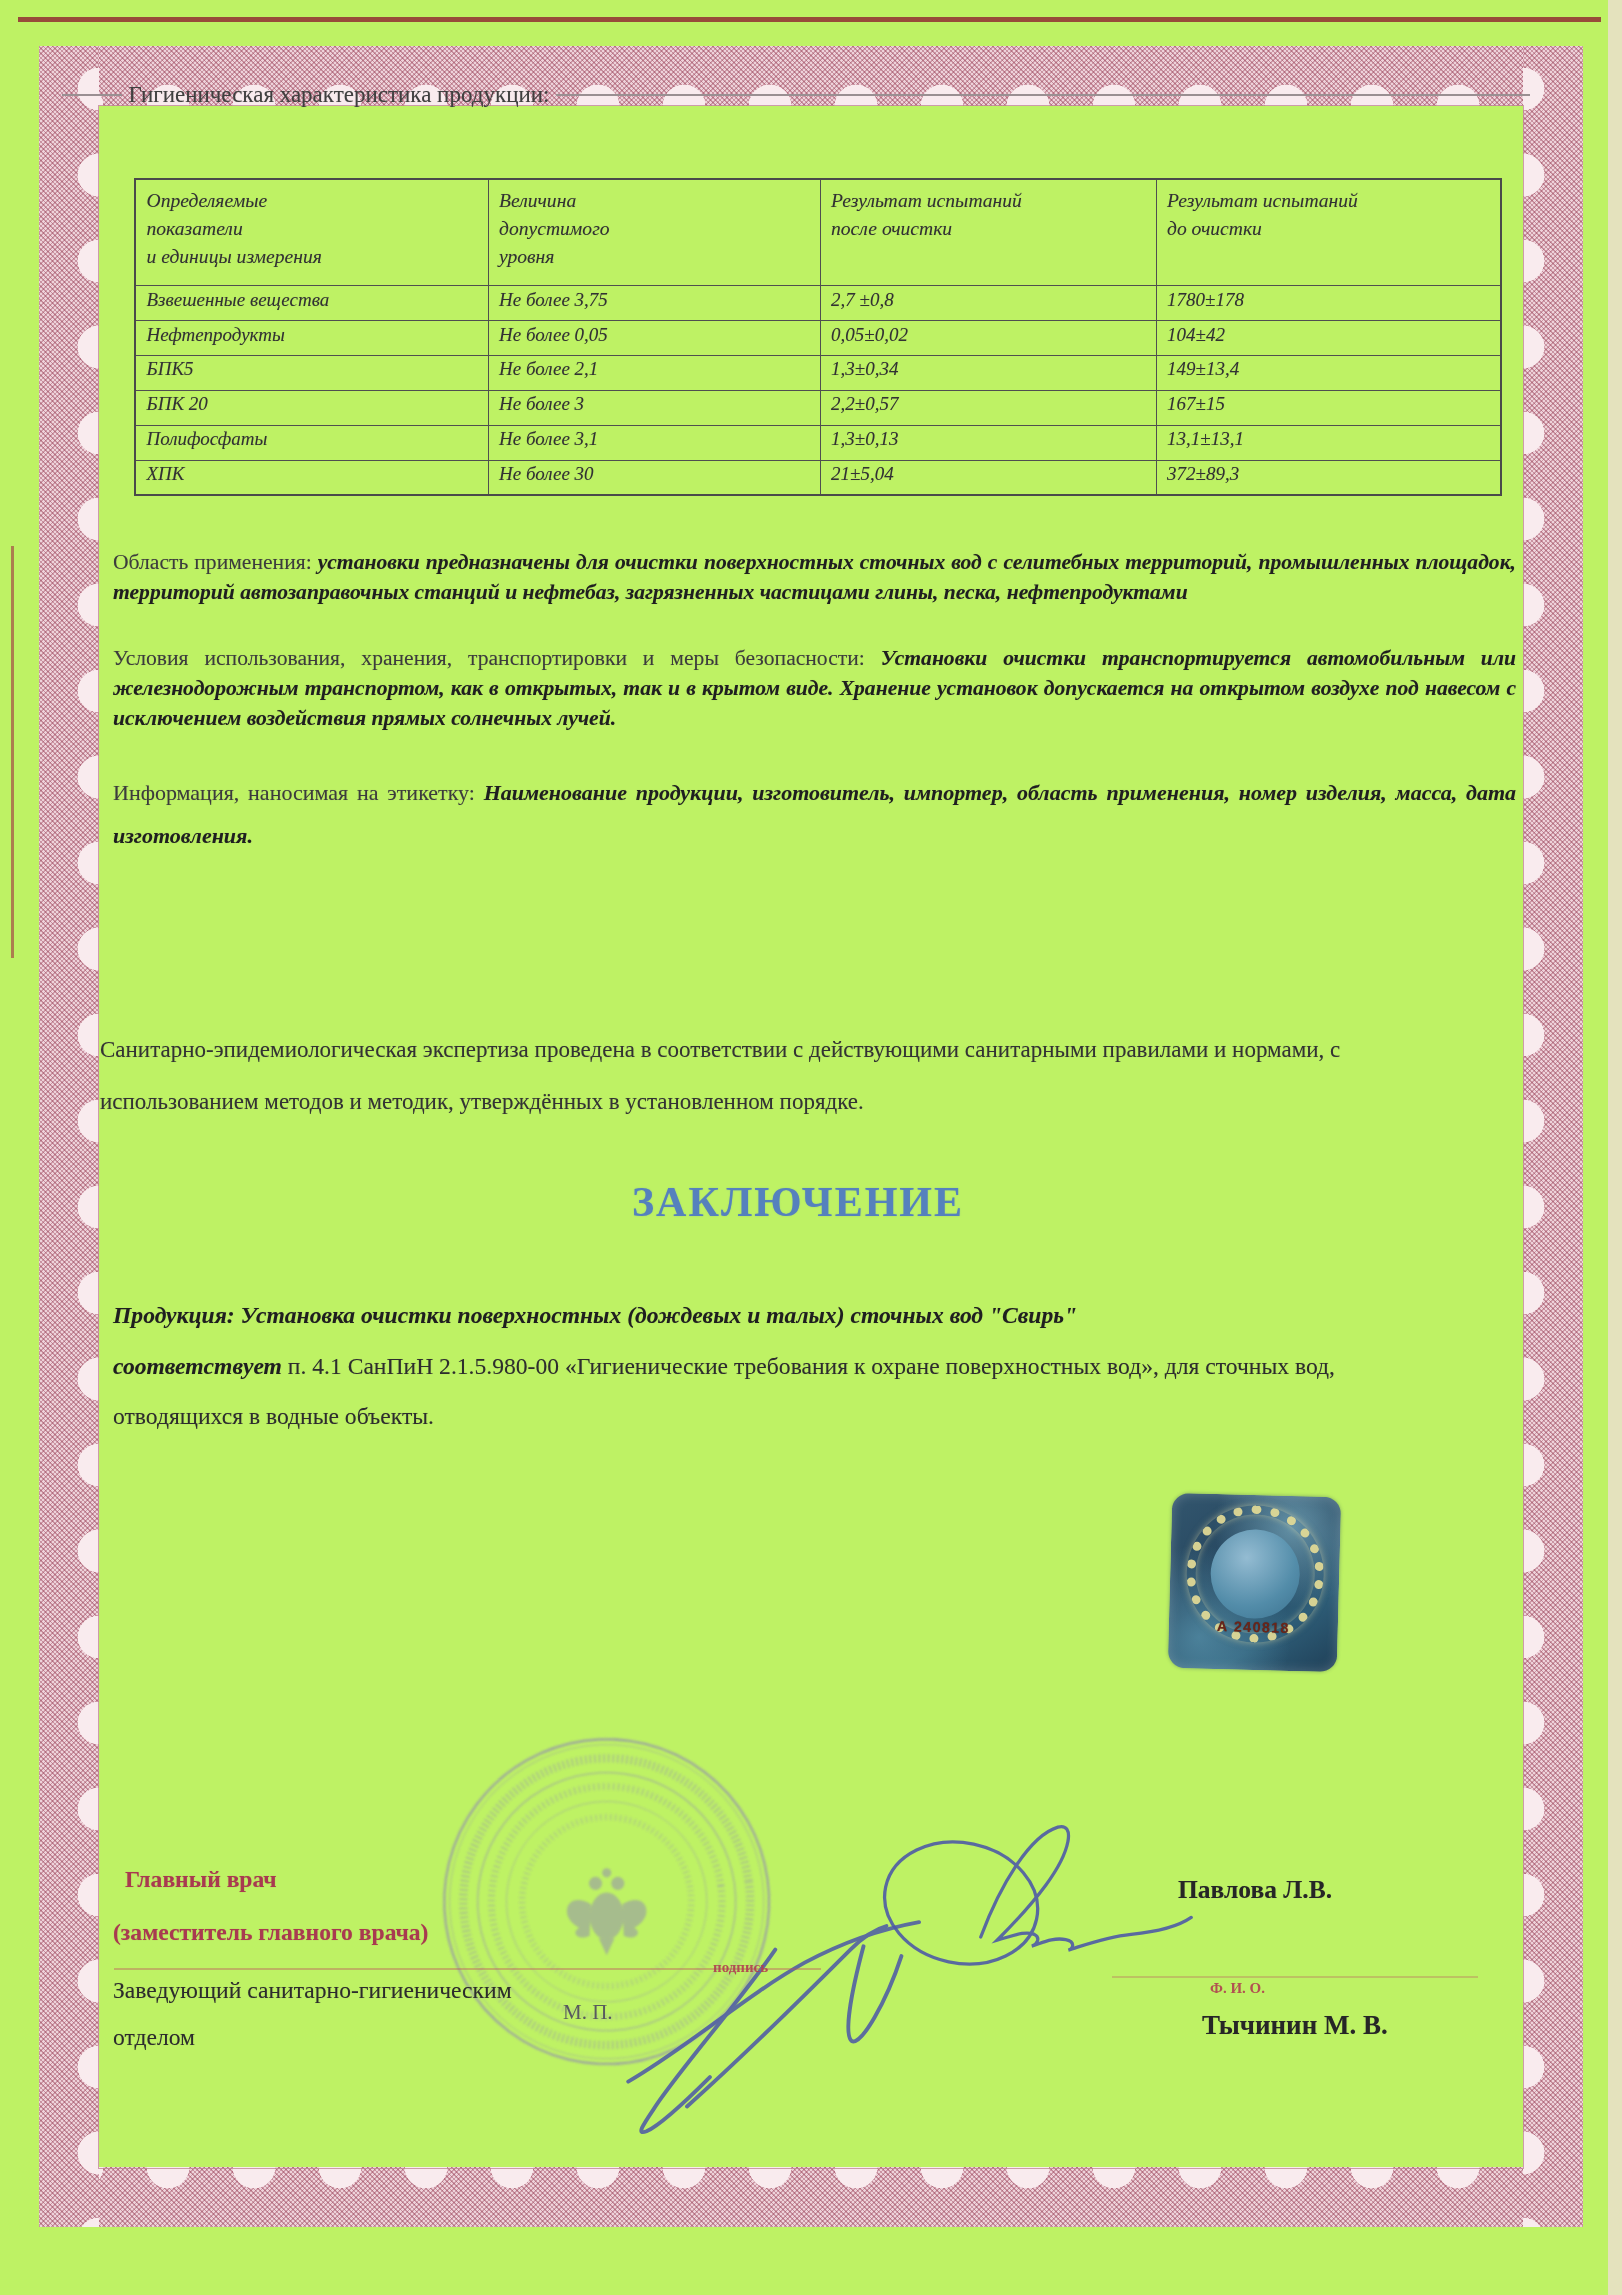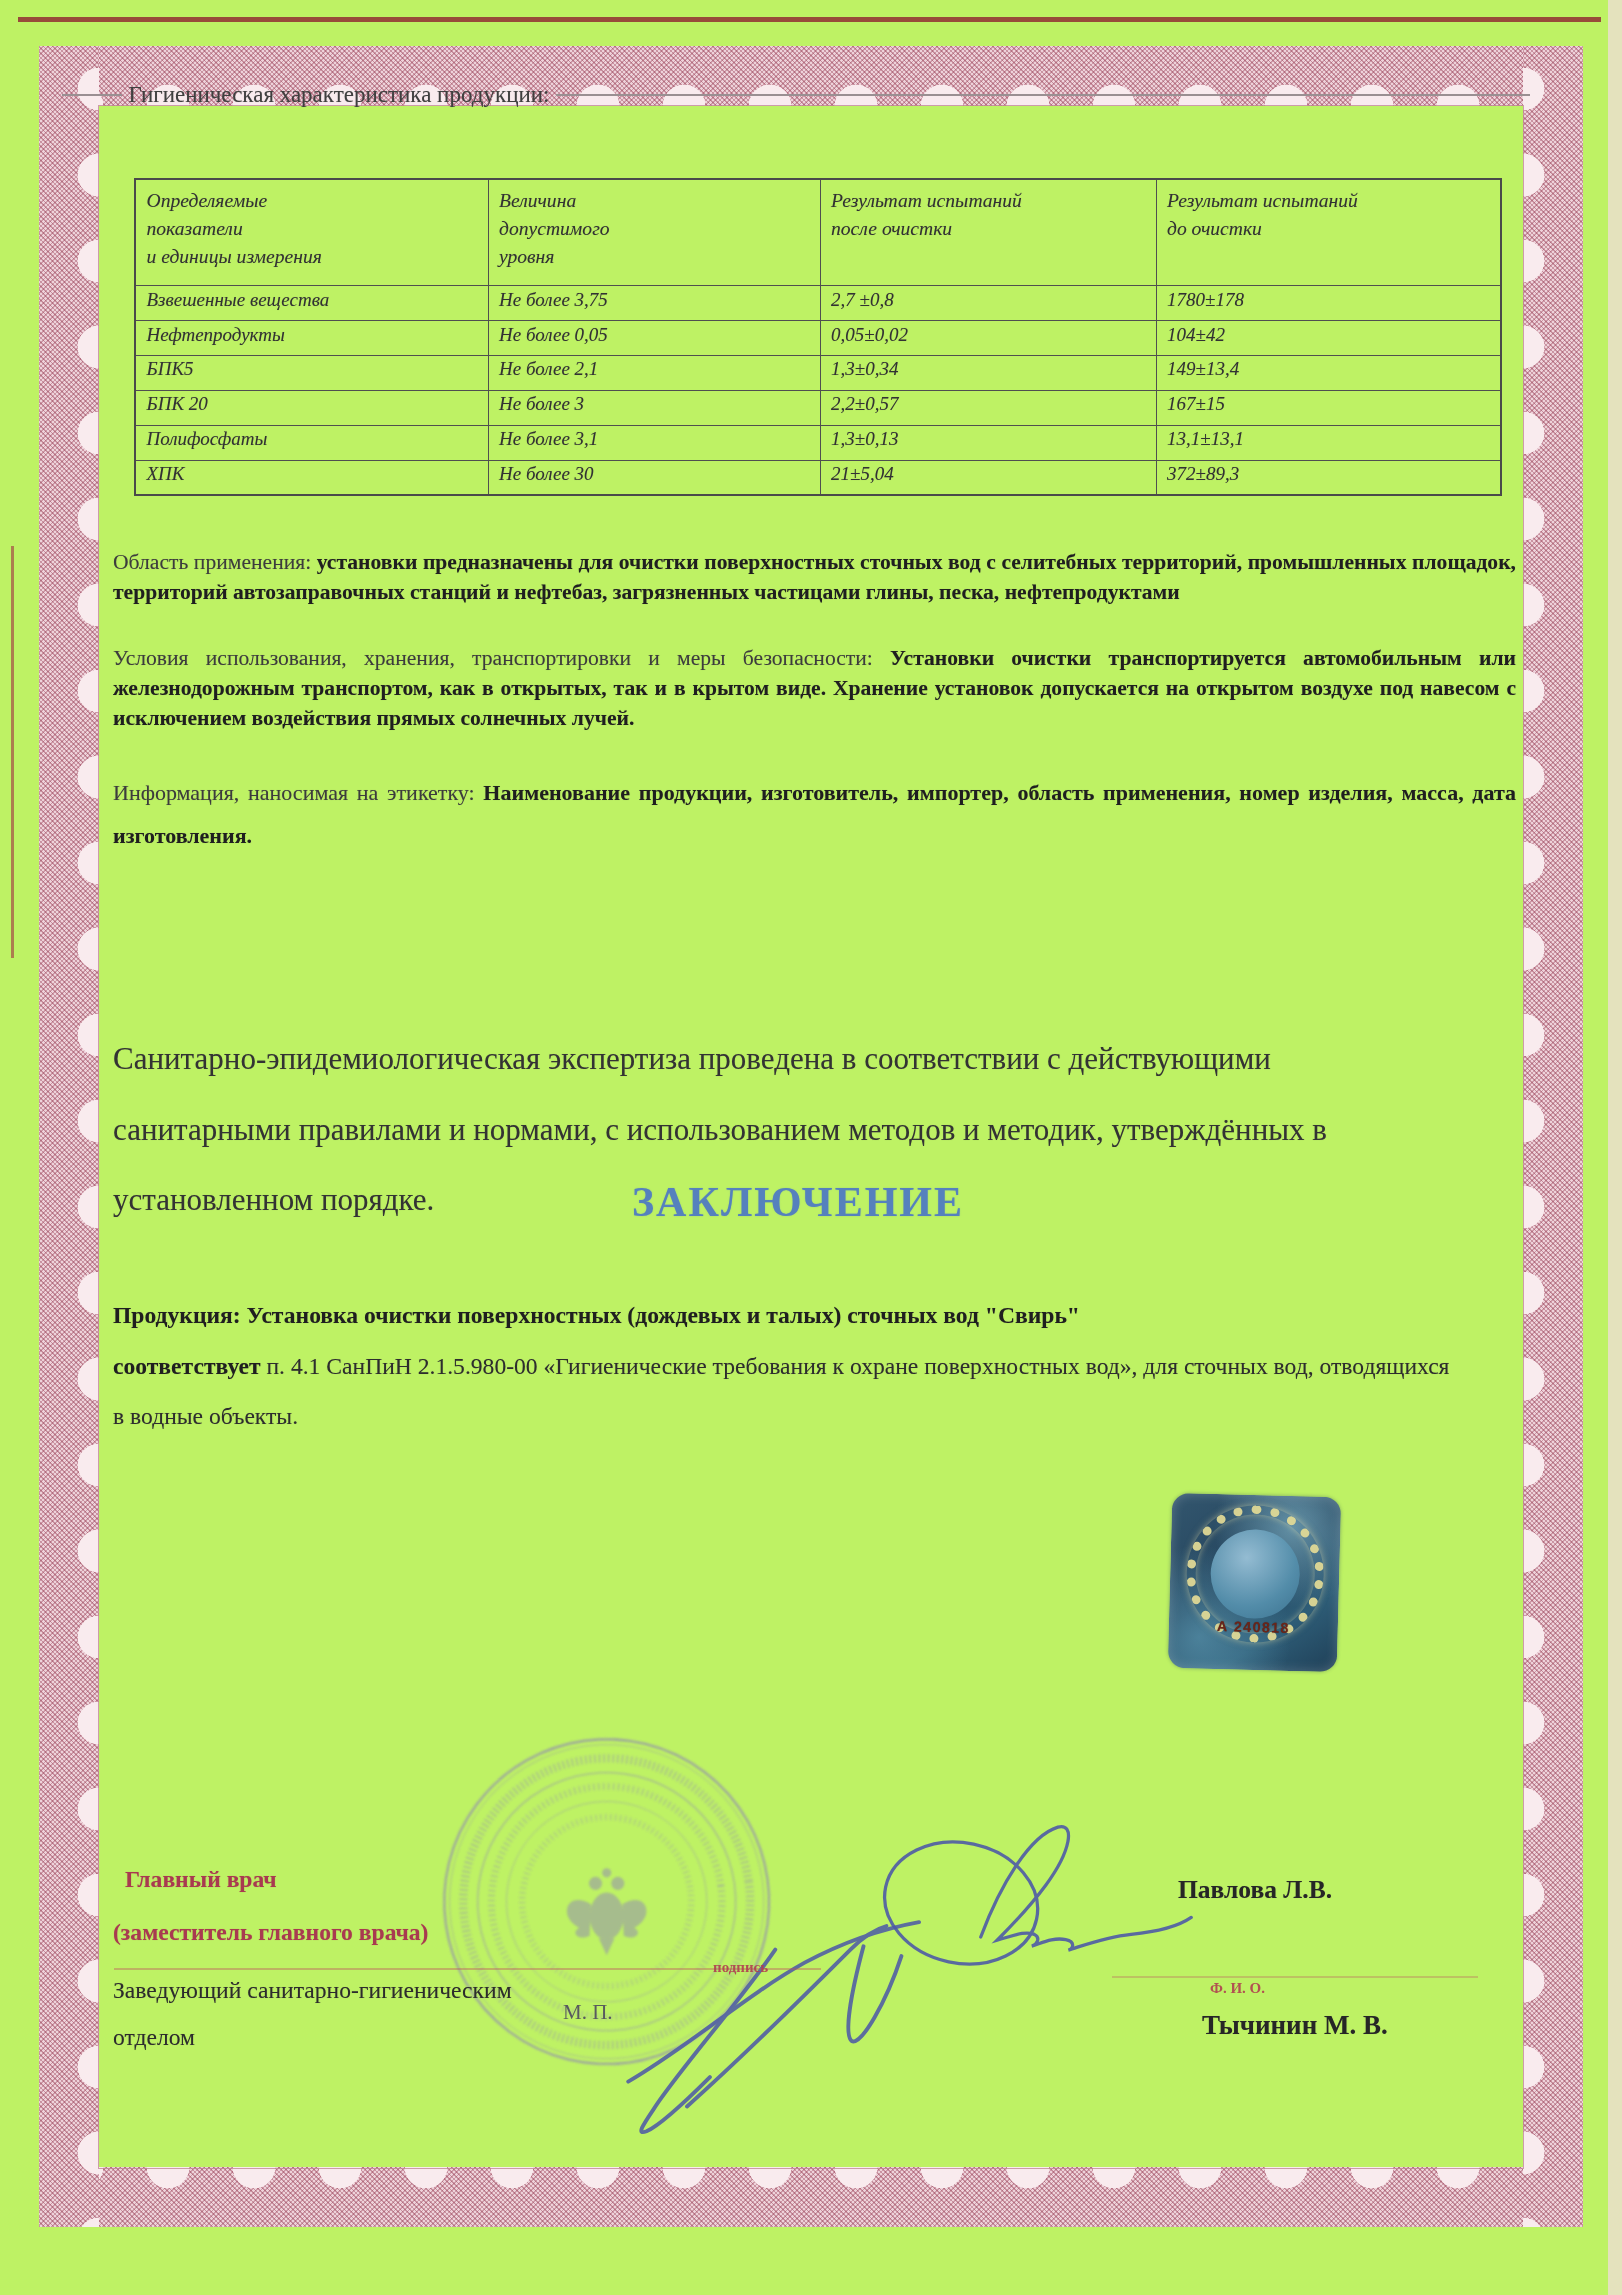--- a/index.html
+++ b/index.html
@@ -67,23 +67,23 @@
   table.results{border:2px solid #4a4a4a;font-style:italic;}
   th.hc{height:96px;padding:6.5px 10.5px 2.6px;font-size:19.6px;line-height:1.45;white-space:pre-line;color:#323232;}
   td.dc{height:30px;padding:2.6px 10.5px 1.3px;font-size:19px;color:#323232;}
   col.c1{width:353px;}col.c2{width:332px;}col.c3{width:336px;}col.c4{width:345px;}
 
   
   .para{position:absolute;text-align:justify;}
   .p-app{left:113px;top:548px;width:1403px;font-size:21.6px;line-height:1.38;}
   .p-cond{left:113px;top:644px;width:1403px;font-size:21.6px;line-height:1.38;}
   .p-info{left:113px;top:772px;width:1403px;font-size:22px;line-height:1.95;}
-  .p-exp{left:113px;top:1024px;width:1318px;font-size:31px;line-height:2.28;text-align:left;color:#333;}
+  .p-exp{left:100px;top:1024px;width:1318px;font-size:23px;line-height:2.28;text-align:left;color:#333;}
   .lbl{font-weight:normal;color:#3c3c3c;}
-  .bold{font-weight:bold;color:#1f1f1f;}
+  .bold{font-weight:bold;color:#1f1f1f;font-style:italic;}
 
   .concl-head{position:absolute;left:111px;top:1178px;width:1374px;text-align:center;
     font-size:42px;font-weight:bold;letter-spacing:2px;color:#5581bd;text-shadow:0 0 1.3px rgba(85,129,189,.45);}
   .p-concl{position:absolute;left:113px;top:1290px;width:1348px;font-size:23.6px;line-height:2.15;text-align:left;color:#2d2d2d;}
 
   
   .holo{position:absolute;left:1170px;top:1495px;width:169px;height:175px;border-radius:17px;transform:rotate(1.5deg);
     background:
       radial-gradient(circle at 72% 18%, rgba(120,170,190,.75) 0%, rgba(0,0,0,0) 42%),
       radial-gradient(circle at 18% 82%, rgba(90,150,175,.7) 0%, rgba(0,0,0,0) 46%),

